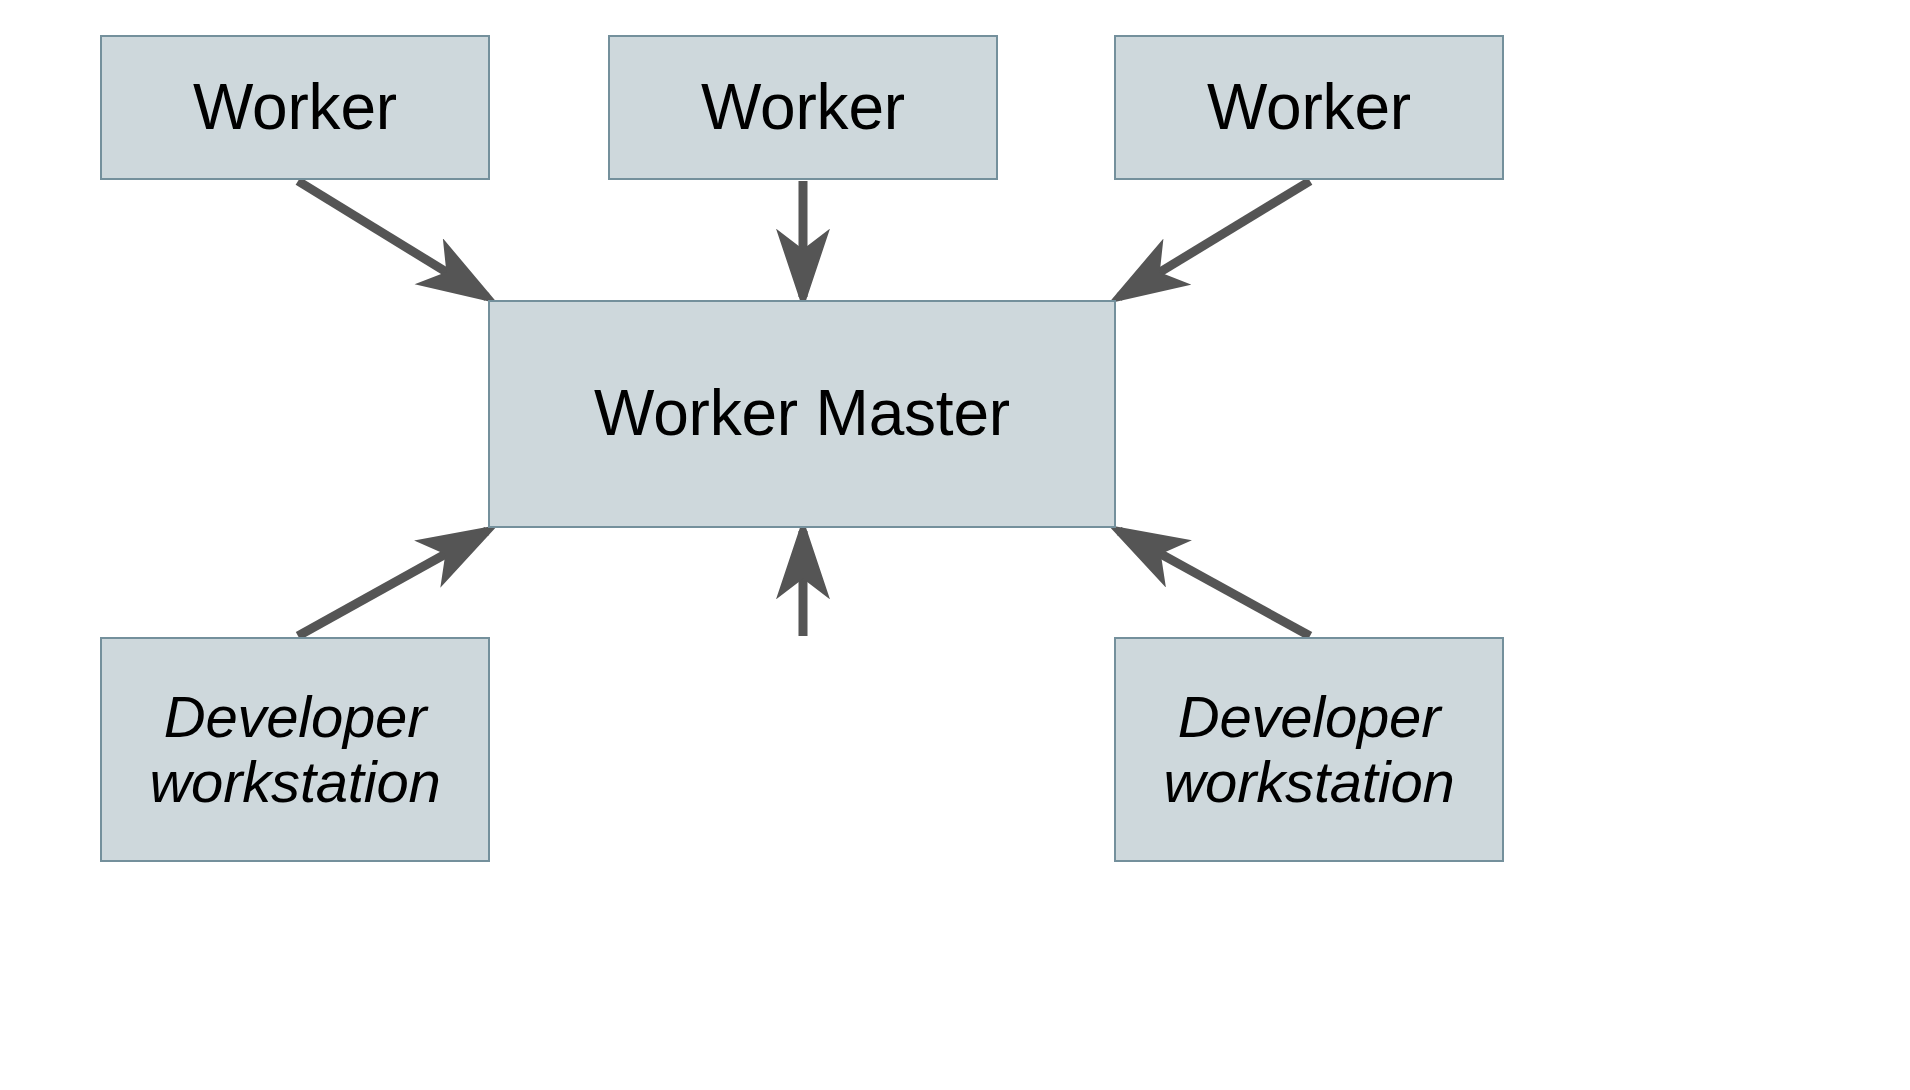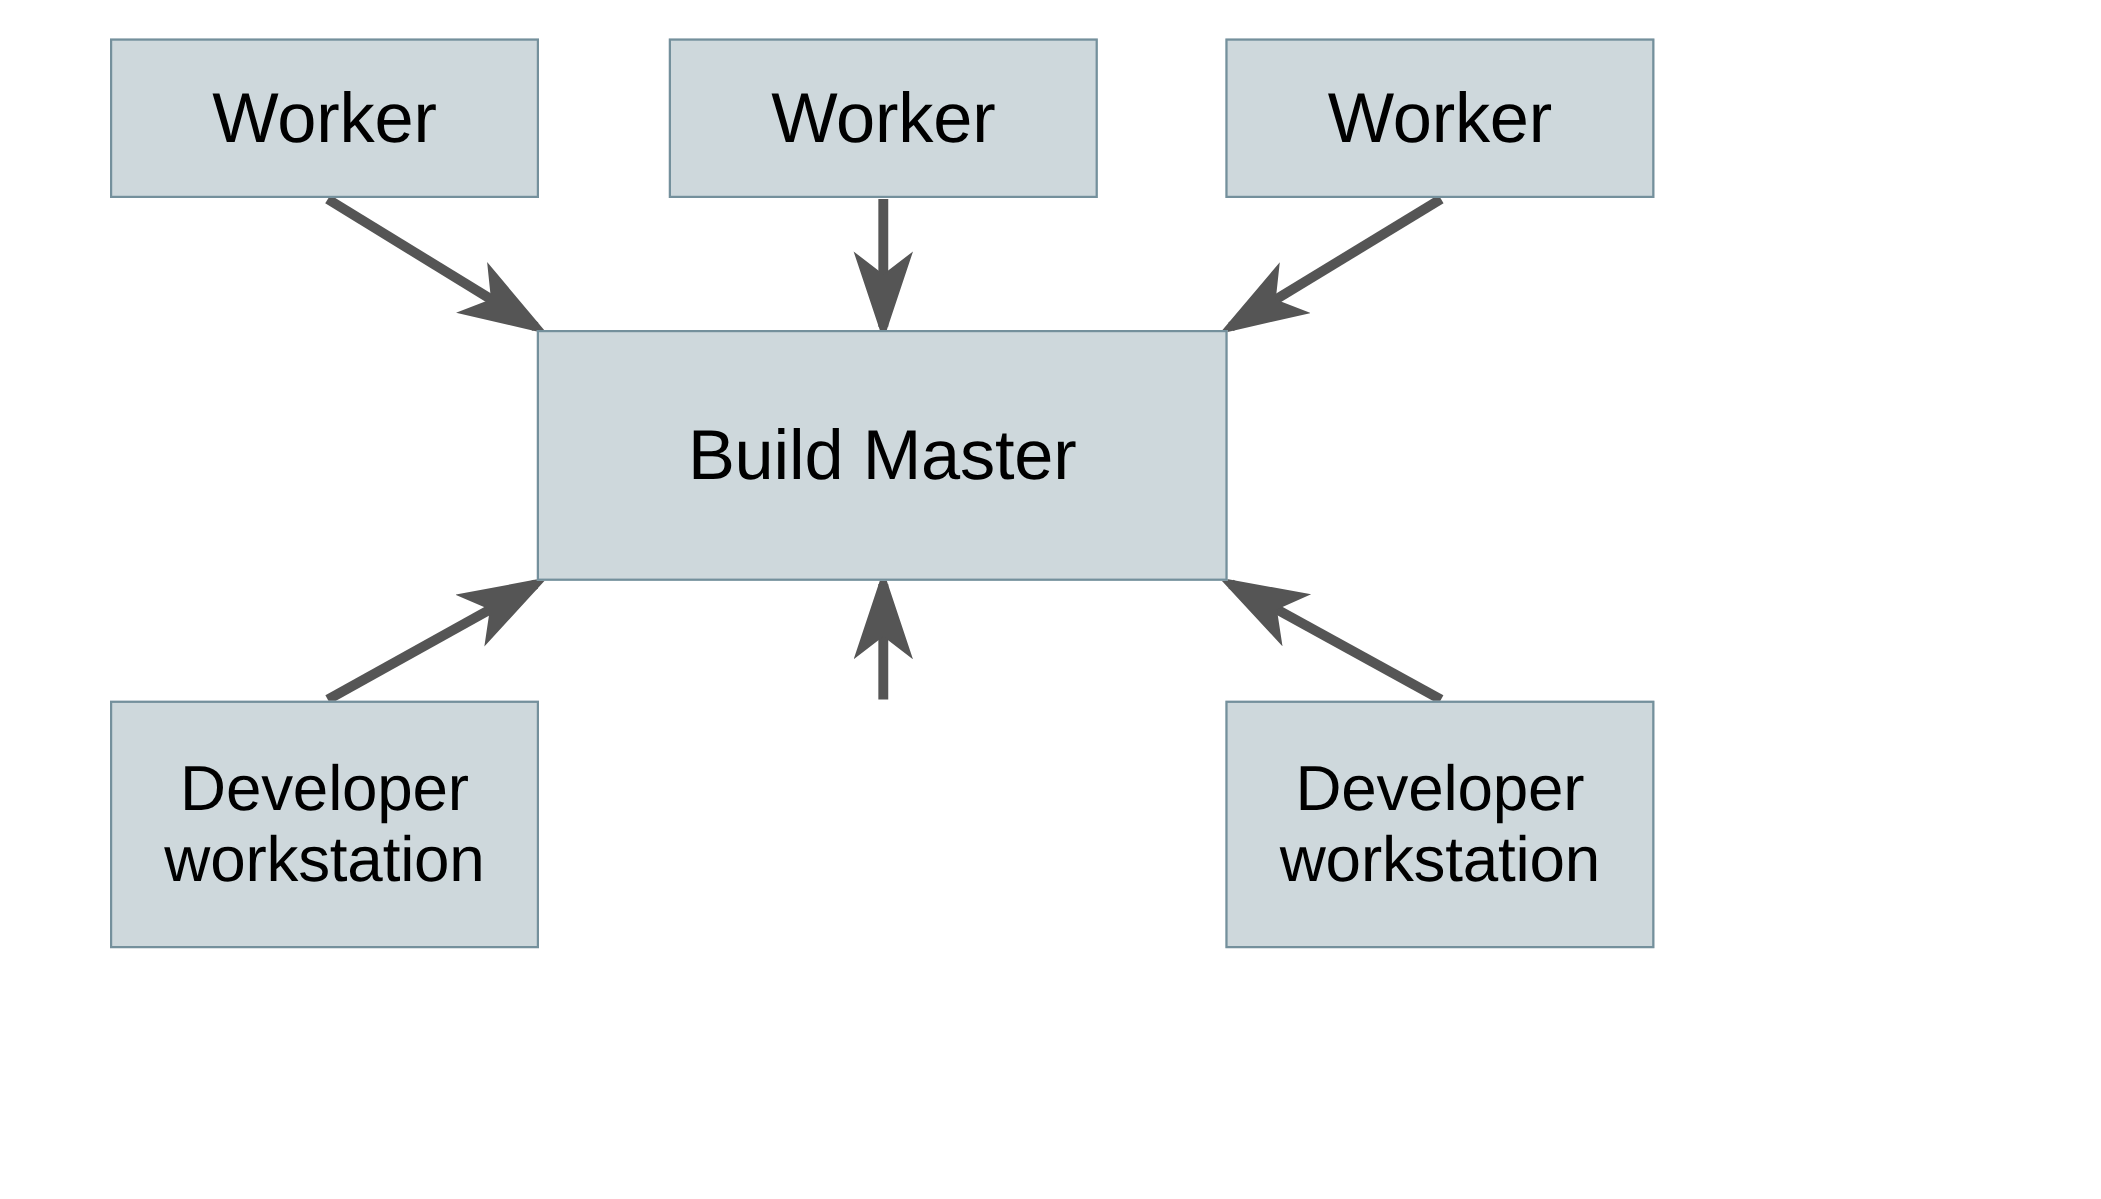--- a/index.html
+++ b/index.html
@@ -39,21 +39,21 @@
   }
   .node-label {
     color: #000000;
     font-family: "Liberation Sans", sans-serif;
     font-weight: 400;
     line-height: 1.12;
     white-space: pre-line;
     letter-spacing: -0.2px;
   }
   .label-lg { font-size: 64px; }
-  .label-md { font-size: 58px; }
+  .label-md { font-size: 58px; font-style: italic; }
 
   
   #node-worker-1 { left: 100px;  top: 35px;  width: 390px; height: 145px; }
   #node-worker-2 { left: 608px;  top: 35px;  width: 390px; height: 145px; }
   #node-worker-3 { left: 1114px; top: 35px;  width: 390px; height: 145px; }
   #node-build-master { left: 488px; top: 300px; width: 628px; height: 228px; }
   #node-dev-ws-1 { left: 100px;  top: 637px; width: 390px; height: 225px; }
   #node-ci-server { left: 608px;  top: 637px; width: 390px; height: 225px; }
   #node-dev-ws-2 { left: 1114px; top: 637px; width: 390px; height: 225px; }
 </style>
@@ -88,21 +88,21 @@
 
   <div class="node" id="node-worker-2">
     <span class="node-label label-lg">Worker</span>
   </div>
 
   <div class="node" id="node-worker-3">
     <span class="node-label label-lg">Worker</span>
   </div>
 
   <div class="node" id="node-build-master">
-    <span class="node-label label-lg">Build Master</span>
+    <span class="node-label label-lg">Worker Master</span>
   </div>
 
   <div class="node" id="node-dev-ws-1">
     <span class="node-label label-md">Developer
 workstation</span>
   </div>
 
 
   <div class="node" id="node-dev-ws-2">
     <span class="node-label label-md">Developer

